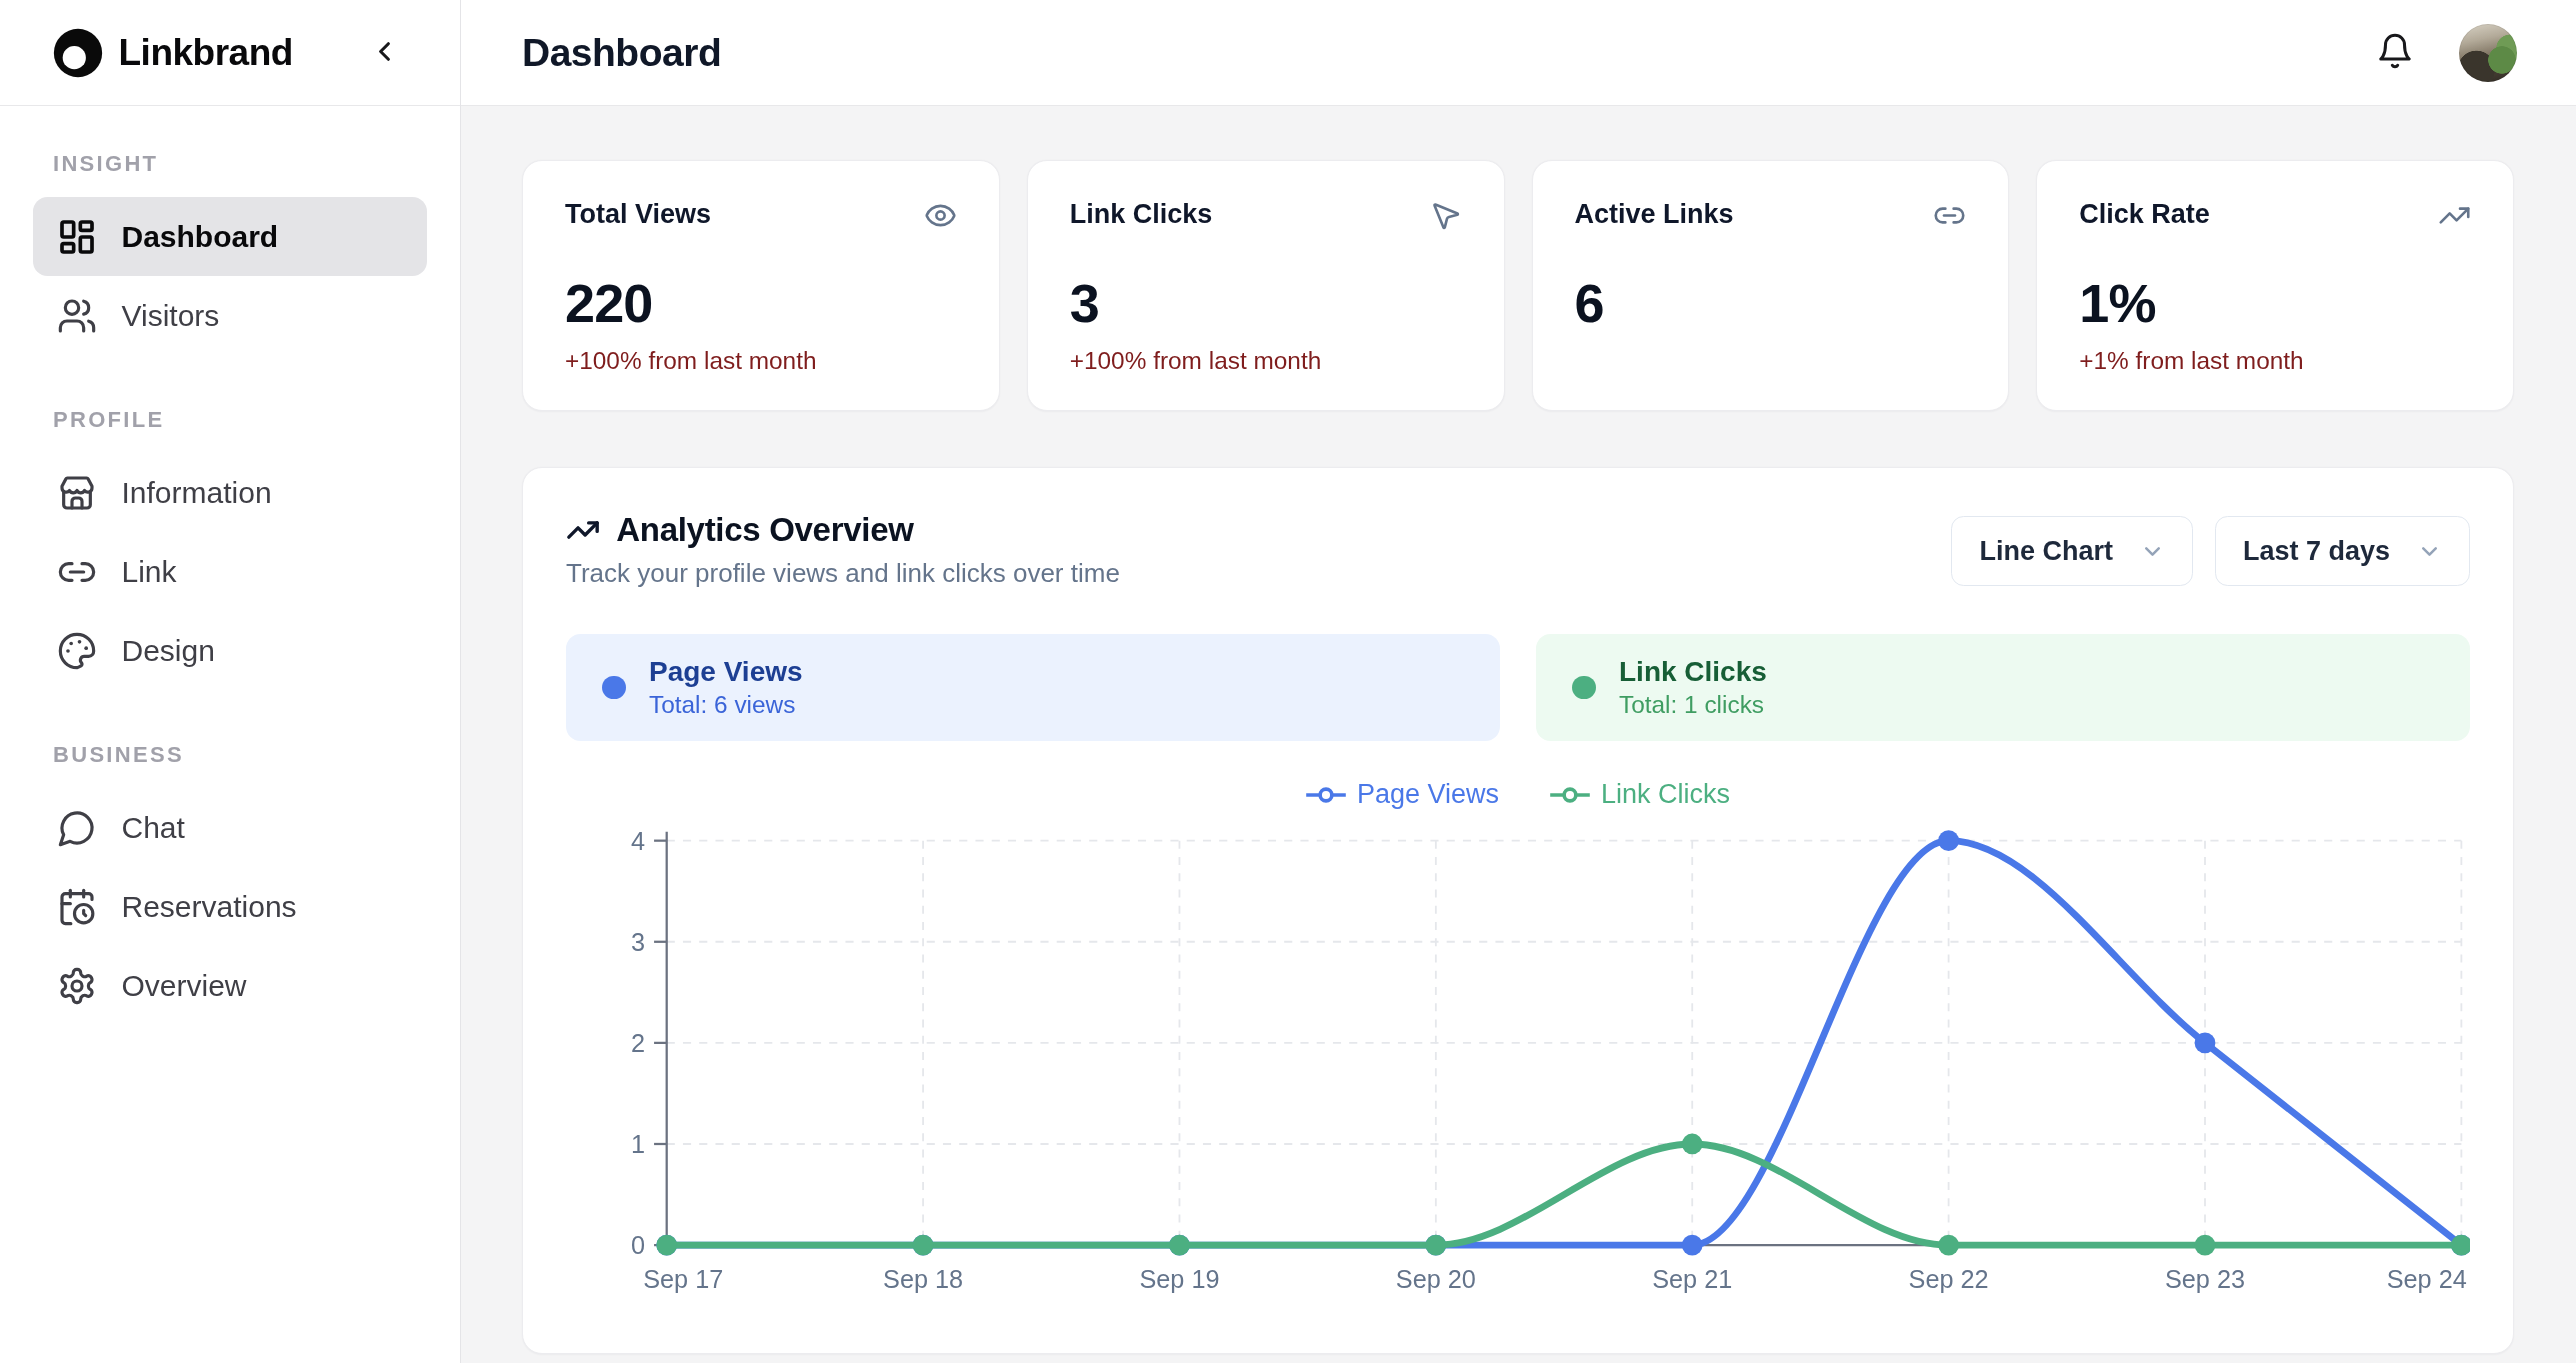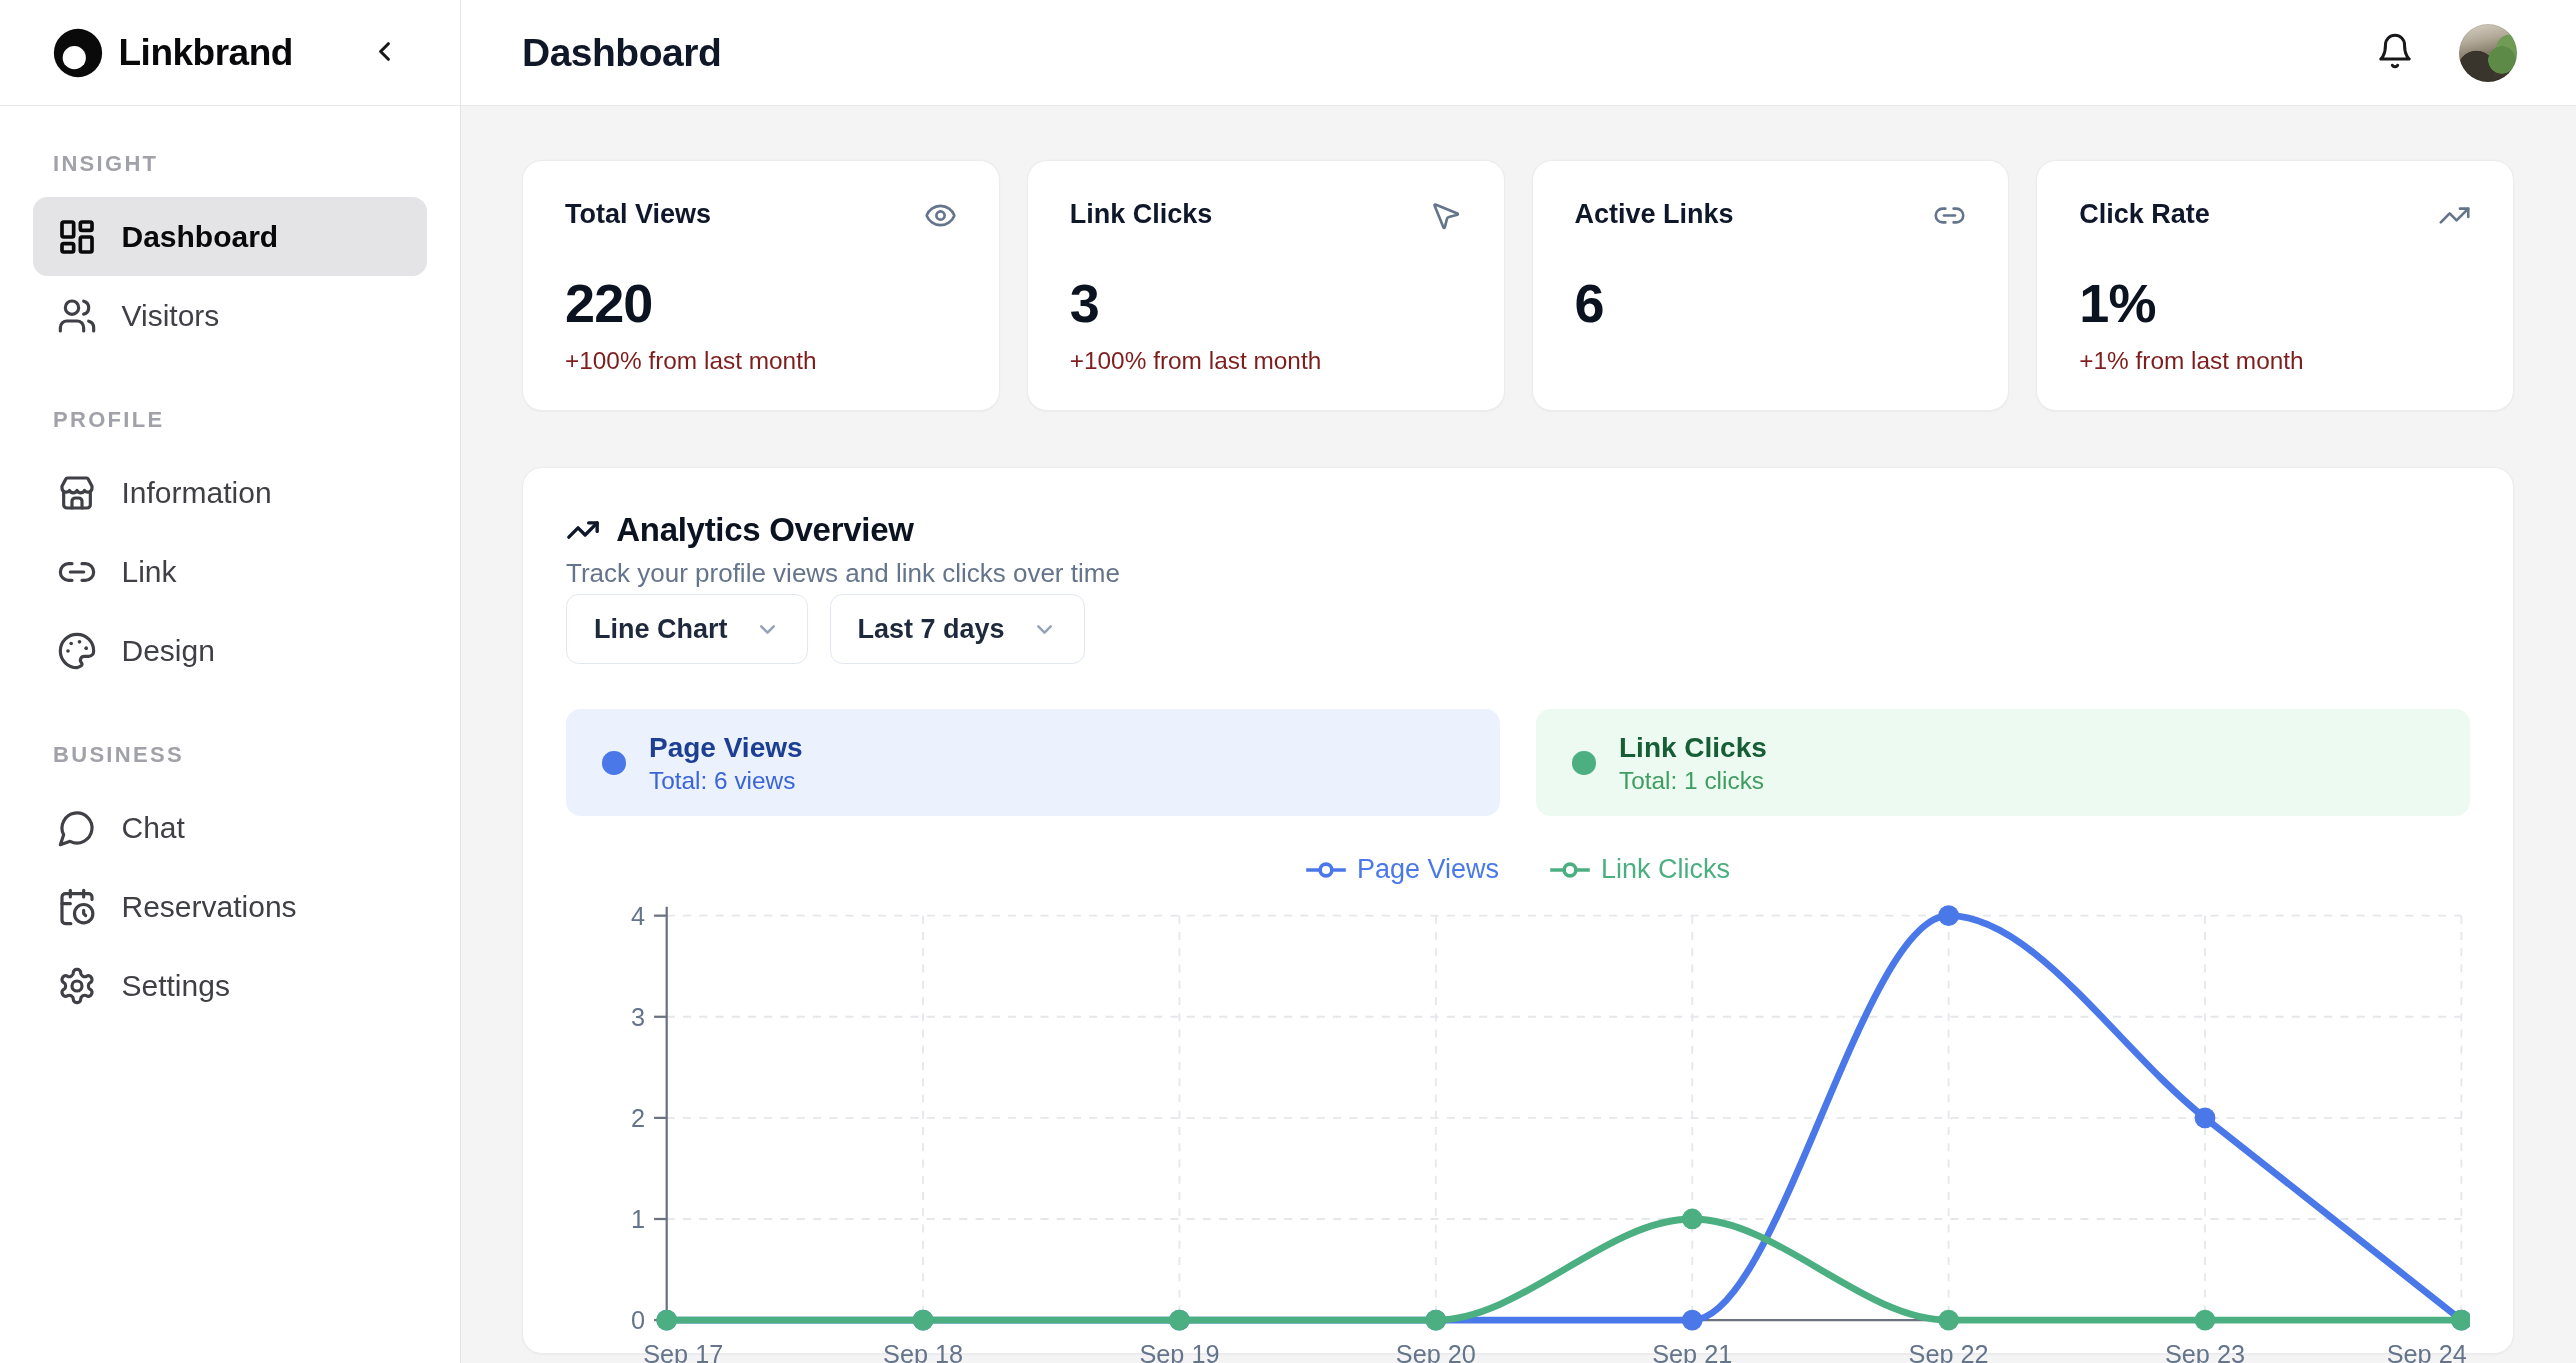--- a/index.html
+++ b/index.html
@@ -55,21 +55,21 @@
   .stat-head { display:flex; align-items:flex-start; justify-content:space-between; }
   .stat-title { font-size:27px; font-weight:600; color:#0f172a; }
   .stat-icon { color:#64748b; display:flex; }
   .stat-icon svg { width:33px; height:33px; }
   .stat-value { margin-top:40px; font-size:54px; font-weight:800; color:#0b1220; letter-spacing:-0.9px; }
   .stat-delta { margin-top:12.6px; font-size:24.4px; color:#7f1d1d; min-height:27px; }
 
   
   .analytics-card { margin-top:56px; background:#fff; border:0.9px solid #ececef; border-radius:20px;
     padding:43px 43px 36px 43px; box-shadow:0 0.9px 1.8px rgba(16,24,40,.04); height:887px; }
-  .analytics-head { display:flex; align-items:flex-start; justify-content:space-between;flex-direction:column; }
+  .analytics-head { display:flex; align-items:flex-start; justify-content:space-between; }
   .analytics-title-row { display:flex; align-items:center; gap:16.3px; }
   .analytics-title-row .trend-ic { color:#0f172a; display:flex; }
   .analytics-title-row .trend-ic svg { width:34px; height:34px; }
   .analytics-title { font-size:33px; font-weight:700; color:#0b1220; letter-spacing:-0.3px; }
   .analytics-sub { margin-top:9px; font-size:26px; color:#64748b; }
   .head-controls { display:flex; gap:22px; margin-top:5.4px; }
   .select { display:flex; align-items:center; gap:27px; height:70px; padding:0 27px;
     background:#fff; border:1.8px solid #e2e8f0; border-radius:12.6px; cursor:pointer;
     font-family:inherit; font-size:27px; color:#1e293b;font-weight:bold; }
   .select .chev { color:#94a3b8; display:flex; }
@@ -204,21 +204,21 @@
             </span>
             <span>Reservations</span>
           </div>
           <div class="nav-item">
             <span class="nav-ic">
               <svg viewBox="0 0 24 24" fill="none" stroke="currentColor" stroke-width="1.9" stroke-linecap="round" stroke-linejoin="round" width="40" height="40">
                 <path d="M12.22 2h-.44a2 2 0 0 0-2 2v.18a2 2 0 0 1-1 1.73l-.43.25a2 2 0 0 1-2 0l-.15-.08a2 2 0 0 0-2.73.73l-.22.38a2 2 0 0 0 .73 2.73l.15.1a2 2 0 0 1 1 1.72v.51a2 2 0 0 1-1 1.74l-.15.09a2 2 0 0 0-.73 2.73l.22.38a2 2 0 0 0 2.73.73l.15-.08a2 2 0 0 1 2 0l.43.25a2 2 0 0 1 1 1.73V20a2 2 0 0 0 2 2h.44a2 2 0 0 0 2-2v-.18a2 2 0 0 1 1-1.73l.43-.25a2 2 0 0 1 2 0l.15.08a2 2 0 0 0 2.73-.73l.22-.39a2 2 0 0 0-.73-2.73l-.15-.08a2 2 0 0 1-1-1.74v-.5a2 2 0 0 1 1-1.74l.15-.09a2 2 0 0 0 .73-2.73l-.22-.38a2 2 0 0 0-2.73-.73l-.15.08a2 2 0 0 1-2 0l-.43-.25a2 2 0 0 1-1-1.73V4a2 2 0 0 0-2-2z"></path>
                 <circle cx="12" cy="12" r="3"></circle>
               </svg>
             </span>
-            <span>Settings</span>
+            <span>Overview</span>
           </div>
         </div>
       </nav>
   </aside>
 
   <div class="main">
     <header class="topbar">
       <h1 class="page-title">Dashboard</h1>
       <div class="topbar-actions">
         <button class="bell-btn">

